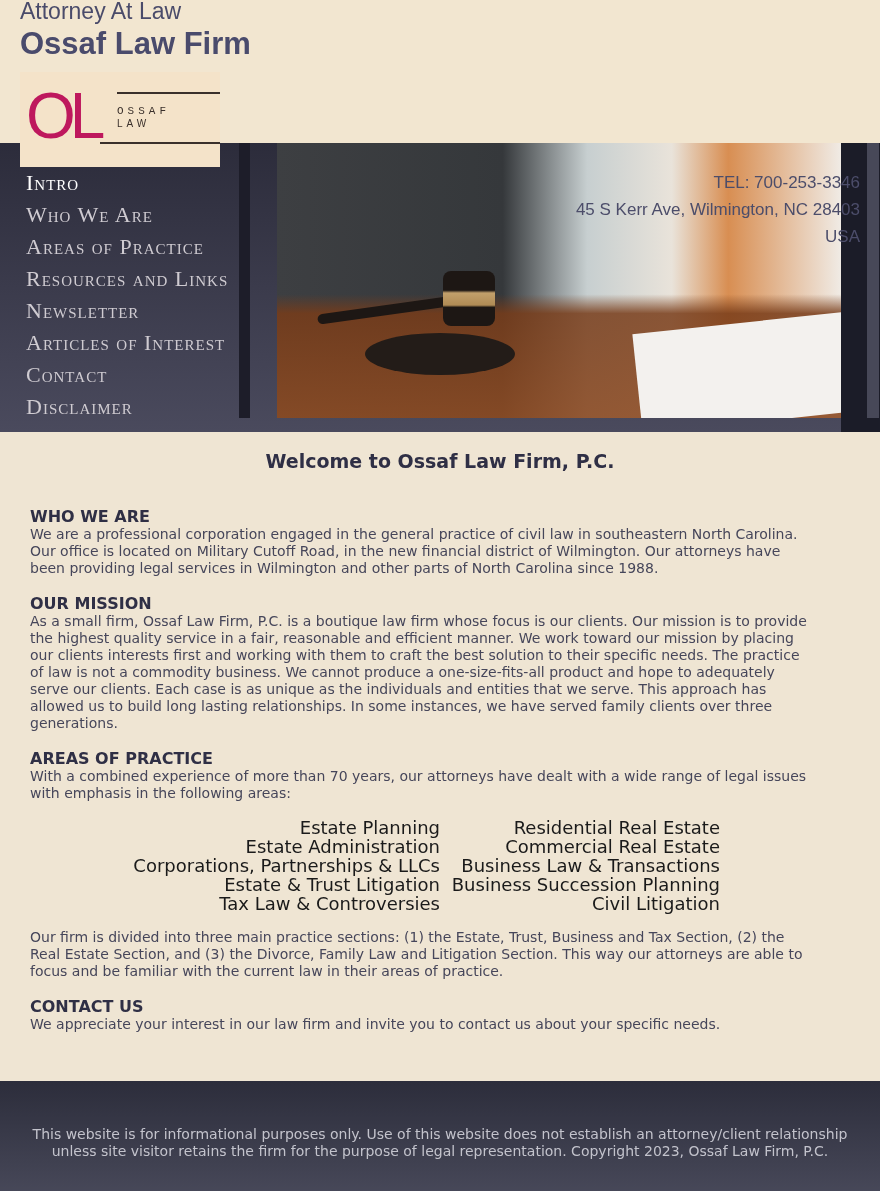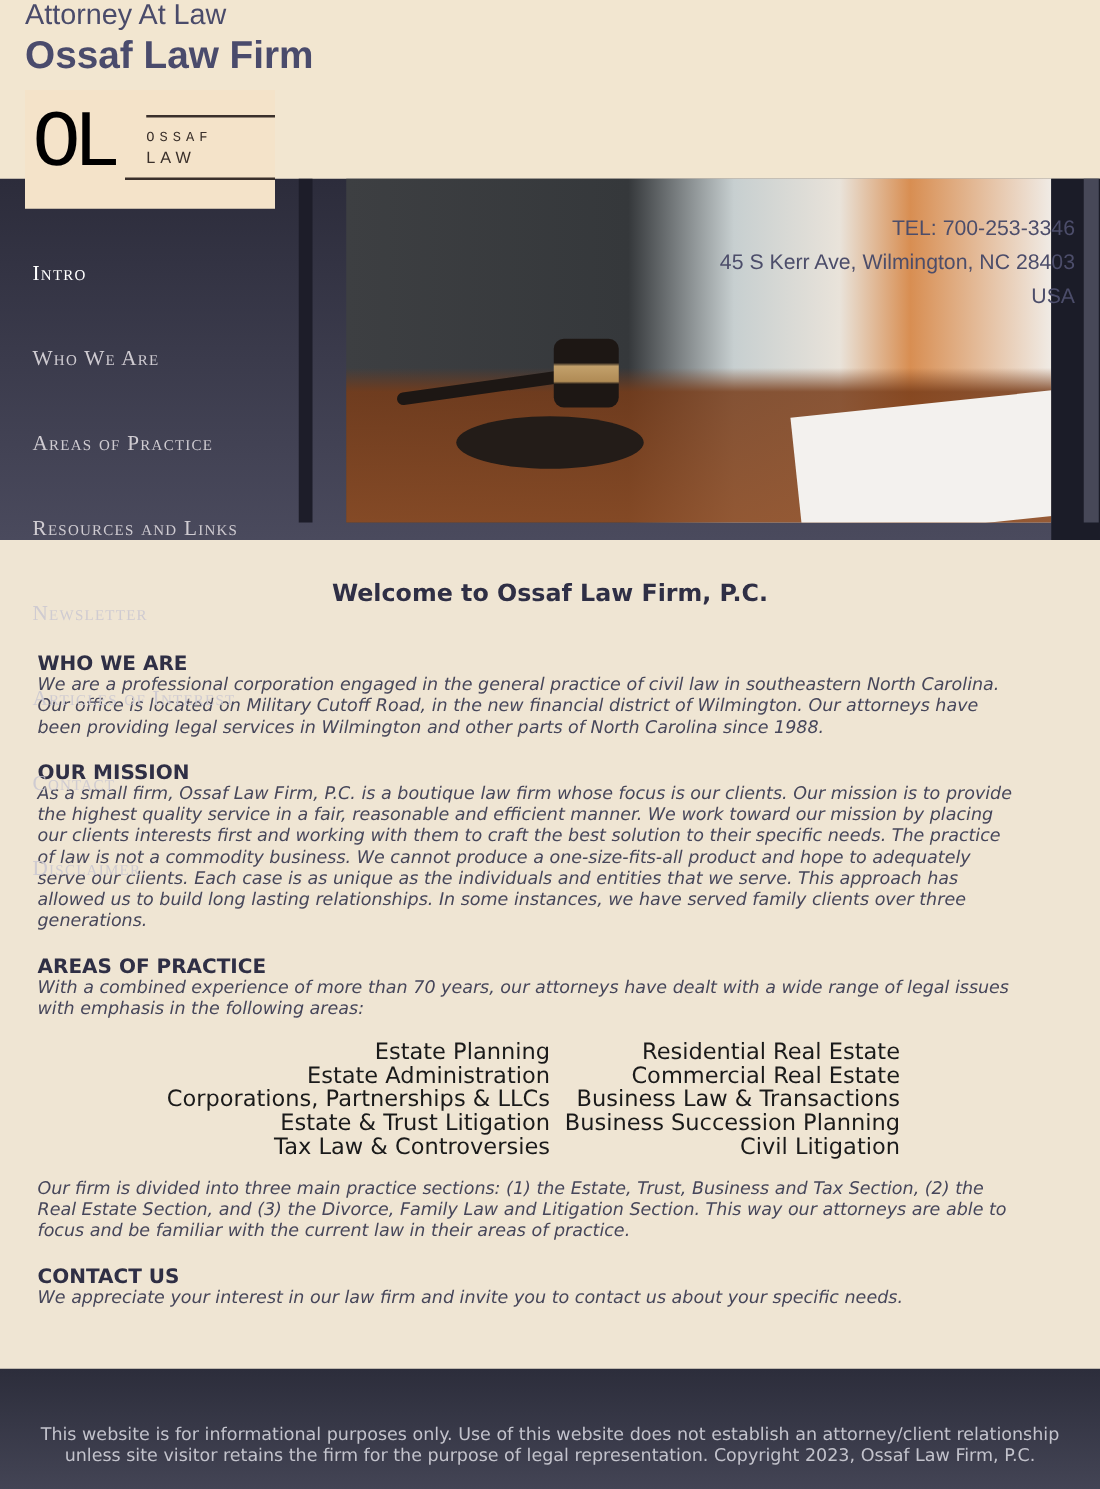--- a/index.html
+++ b/index.html
@@ -4,52 +4,52 @@
   <style>
     * { box-sizing: border-box; margin: 0; padding: 0; }
     html, body { width: 880px; background: #efe5d3; }
     body { font-family: "DejaVu Sans", sans-serif; color: #3b3b4a; overflow-x: hidden; }
 
     
     .header { position: relative; height: 143px; background: #f2e6d0; }
     .tagline { position: absolute; left: 20px; top: -2px; font-family: "Liberation Sans", sans-serif; font-size: 23px; color: #4a4b6a; }
     .firm-name { position: absolute; left: 20px; top: 26px; font-family: "Liberation Sans", sans-serif; font-size: 31px; font-weight: bold; color: #4a4b6c; }
     .logo { position: absolute; left: 20px; top: 72px; width: 200px; height: 95px; background: #f4e3c9; z-index: 3; }
-    .logo-ol { position: absolute; left: 6px; top: 12px; font-family: Liberation Mono, monospace; font-size: 64px; color: #000000; letter-spacing: -6px; line-height: 1; }
+    .logo-ol { position: absolute; left: 6px; top: 12px; font-family: Liberation Sans, sans-serif; font-size: 64px; color: #be185d; letter-spacing: -6px; line-height: 1; }
     .logo-line-top { position: absolute; left: 97px; top: 20px; width: 103px; height: 2px; background: #3a302b; }
     .logo-line-bot { position: absolute; left: 80px; top: 70px; width: 120px; height: 2px; background: #3a302b; }
     .logo-word1 { position: absolute; left: 97px; top: 33px; font-family: Liberation Mono, monospace; font-size: 11px; letter-spacing: 4px; color: #3a302b; }
-    .logo-word2 { position: absolute; left: 97px; top: 46px; font-family: "Liberation Sans", sans-serif; font-size: 13px; letter-spacing: 4px; color: #3a302b; }
+    .logo-word2 { position: absolute; left: 97px; top: 46px; font-family: "Liberation Sans", sans-serif; font-size: 10px; letter-spacing: 4px; color: #3a302b; }
 
     
     .banner { position: relative; height: 289px; background: linear-gradient(180deg, #2c2c3b 0%, #4a4a5d 100%); }
     .nav { position: absolute; left: 0; top: 24px; width: 238px; z-index: 2; }
-    .nav-item { display: block; height: 32px; padding-left: 26px; font-family: "Liberation Serif", serif; font-variant: small-caps; font-size: 17px; letter-spacing: 1px; color: #cfcbd1; text-decoration: none; line-height: 32px; cursor: pointer; margin-top: 36px; }
+    .nav-item { display: block; height: 32px; padding-left: 26px; font-family: "Liberation Serif", serif; font-variant: small-caps; font-size: 22px; letter-spacing: 1px; color: #cfcbd1; text-decoration: none; line-height: 32px; cursor: pointer; }
     .nav-item.active { color: #ffffff; }
     .bar-left { position: absolute; left: 239px; top: 0; width: 11px; height: 275px; background: #1d1d29; }
     .hero { position: absolute; left: 277px; top: 0; width: 564px; height: 275px; overflow: hidden;
       background:
         radial-gradient(ellipse 130px 50px at 300px 160px, rgba(255,255,255,0.0) 0%, rgba(0,0,0,0) 100%),
         linear-gradient(180deg, rgba(0,0,0,0) 55%, rgba(120,60,25,0.85) 62%, rgba(140,75,35,0.9) 100%),
         linear-gradient(90deg, #3d3f42 0%, #35383b 40%, #c7cfd0 55%, #e9e3da 70%, #d88e52 80%, #f0ebe5 100%);
     }
     .hero .gavel-base { position: absolute; left: 88px; top: 190px; width: 150px; height: 42px; border-radius: 50%; background: #231c18; }
     .hero .gavel-head { position: absolute; left: 166px; top: 128px; width: 52px; height: 55px; border-radius: 8px; background: linear-gradient(180deg, #1d1714 0%, #1d1714 35%, #c2a06b 40%, #b08b55 62%, #1d1714 66%); }
     .hero .gavel-handle { position: absolute; left: 40px; top: 162px; width: 140px; height: 10px; border-radius: 5px; background: #1d1714; transform: rotate(-8deg); }
     .hero .paper { position: absolute; left: 360px; top: 180px; width: 210px; height: 100px; background: #f3f1ee; transform: rotate(-6deg); }
     .contact-block { position: absolute; right: 20px; top: 26px; text-align: right; font-family: "Liberation Sans", sans-serif; font-size: 17px; color: #4c4d6a; line-height: 27px; z-index: 2; }
     .bar-right { position: absolute; left: 841px; top: 0; width: 39px; height: 289px; background: #1b1c28; }
     .bar-right-inner { position: absolute; left: 867px; top: 0; width: 12px; height: 275px; background: #474858; }
 
     
-    .main { padding: 32px 70px 30px 30px; background: #efe5d3; }
+    .main { padding: 18px 70px 30px 30px; background: #efe5d3; }
     .welcome { text-align: center; font-size: 19px; font-weight: bold; color: #2f2f45; margin-left: 40px; margin-bottom: 36px; }
     .section { margin-bottom: 18px; }
     .section h2 { font-size: 16px; font-weight: bold; color: #2f2f45; line-height: 18px; }
-    .section p { font-size: 14px; line-height: 17px; color: #46465a; font-style: italic; }
+    .section p { font-size: 14px; line-height: 17px; color: #46465a; }
     .practice-grid { display: grid; grid-template-columns: 320px 280px; justify-content: center; margin: 16px 0 16px 0; }
     .practice-col { text-align: right; font-size: 18px; line-height: 19px; color: #1a1a1a; }
     .practice-col div { white-space: nowrap; }
 
     
     .footer { height: 124px; background: linear-gradient(180deg, #2c2d3b 0%, #4a4b5c 100%); display: flex; align-items: center; justify-content: center; text-align: center; padding: 0 8px; }
     .footer p { font-size: 14px; line-height: 17px; color: #c3c3cc; }
   </style>
 </head>
 <body>

